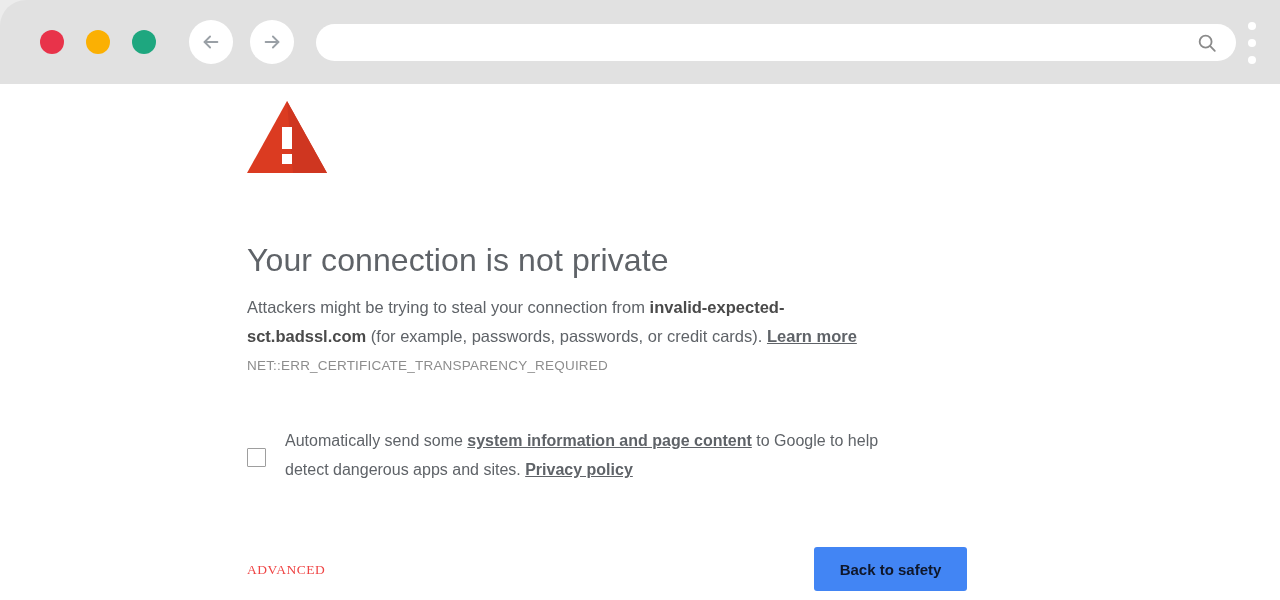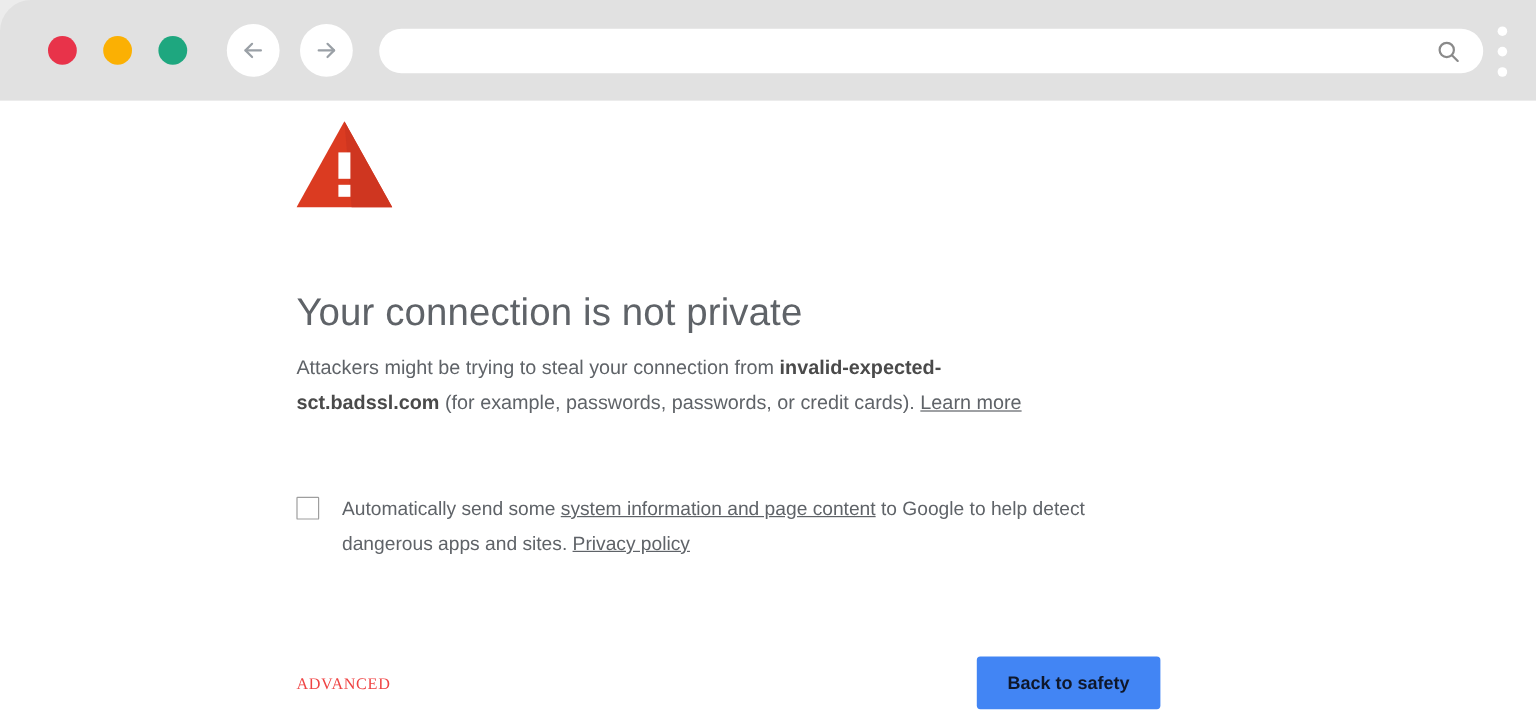--- a/index.html
+++ b/index.html
@@ -187,40 +187,41 @@
     color: #5f6368;
   }
   .body-copy .host {
     font-weight: bold;
     color: #4a4a4a;
   }
   a.inline-link {
     color: #5f6368;
     text-decoration: underline;
     cursor: pointer;
+    font-weight: bold;
   }
 
   .error-code {
     position: absolute;
     left: 0;
     top: 256px;
     margin: 0;
     font-size: 13.5px;
     line-height: 18px;
     color: #8d8d8d;
     letter-spacing: 0.2px;
   }
 
   .optin {
     position: absolute;
     left: 0;
-    top: 309px;
+    top: 325px;
     width: 660px;
     display: flex;
-    align-items: flex-start;
+    align-items: center;
   }
   .optin-checkbox {
     flex: 0 0 auto;
     width: 19px;
     height: 19px;
     margin: 4px 0 0 0;
     border: 1.5px solid #9e9e9e;
     background: #ffffff;
     border-radius: 1px;
     box-sizing: border-box;
@@ -335,20 +336,21 @@
           <polygon points="40,0 80,72 46,72" fill="#cf3620"></polygon>
           <rect x="35" y="26" width="10" height="22" fill="#ffffff"></rect>
           <rect x="35" y="53" width="10" height="10" fill="#ffffff"></rect>
         </svg>
       </span>
 
       <h1 class="heading">Your connection is not private</h1>
 
       <p class="body-copy"><span>Attackers might be trying to steal your connection from </span><span class="host">invalid-expected-sct.badssl.com</span><span> (for example, passwords, passwords, or credit cards). </span><a class="inline-link" href="#">Learn more</a></p>
 
+      <p class="error-code">NET::ERR_CERTIFICATE_TRANSPARENCY_REQUIRED</p>
 
       <div class="optin">
         <input type="checkbox" class="optin-checkbox" style="">
         <label class="optin-label"><span>Automatically send some </span><a class="inline-link" href="#">system information and page content</a><span> to Google to help detect dangerous apps and sites. </span><a class="inline-link" href="#">Privacy policy</a></label>
       </div>
 
       <div class="actions">
         <button class="advanced-btn">ADVANCED</button>
         <button class="safety-btn">Back to safety</button>
       </div>

